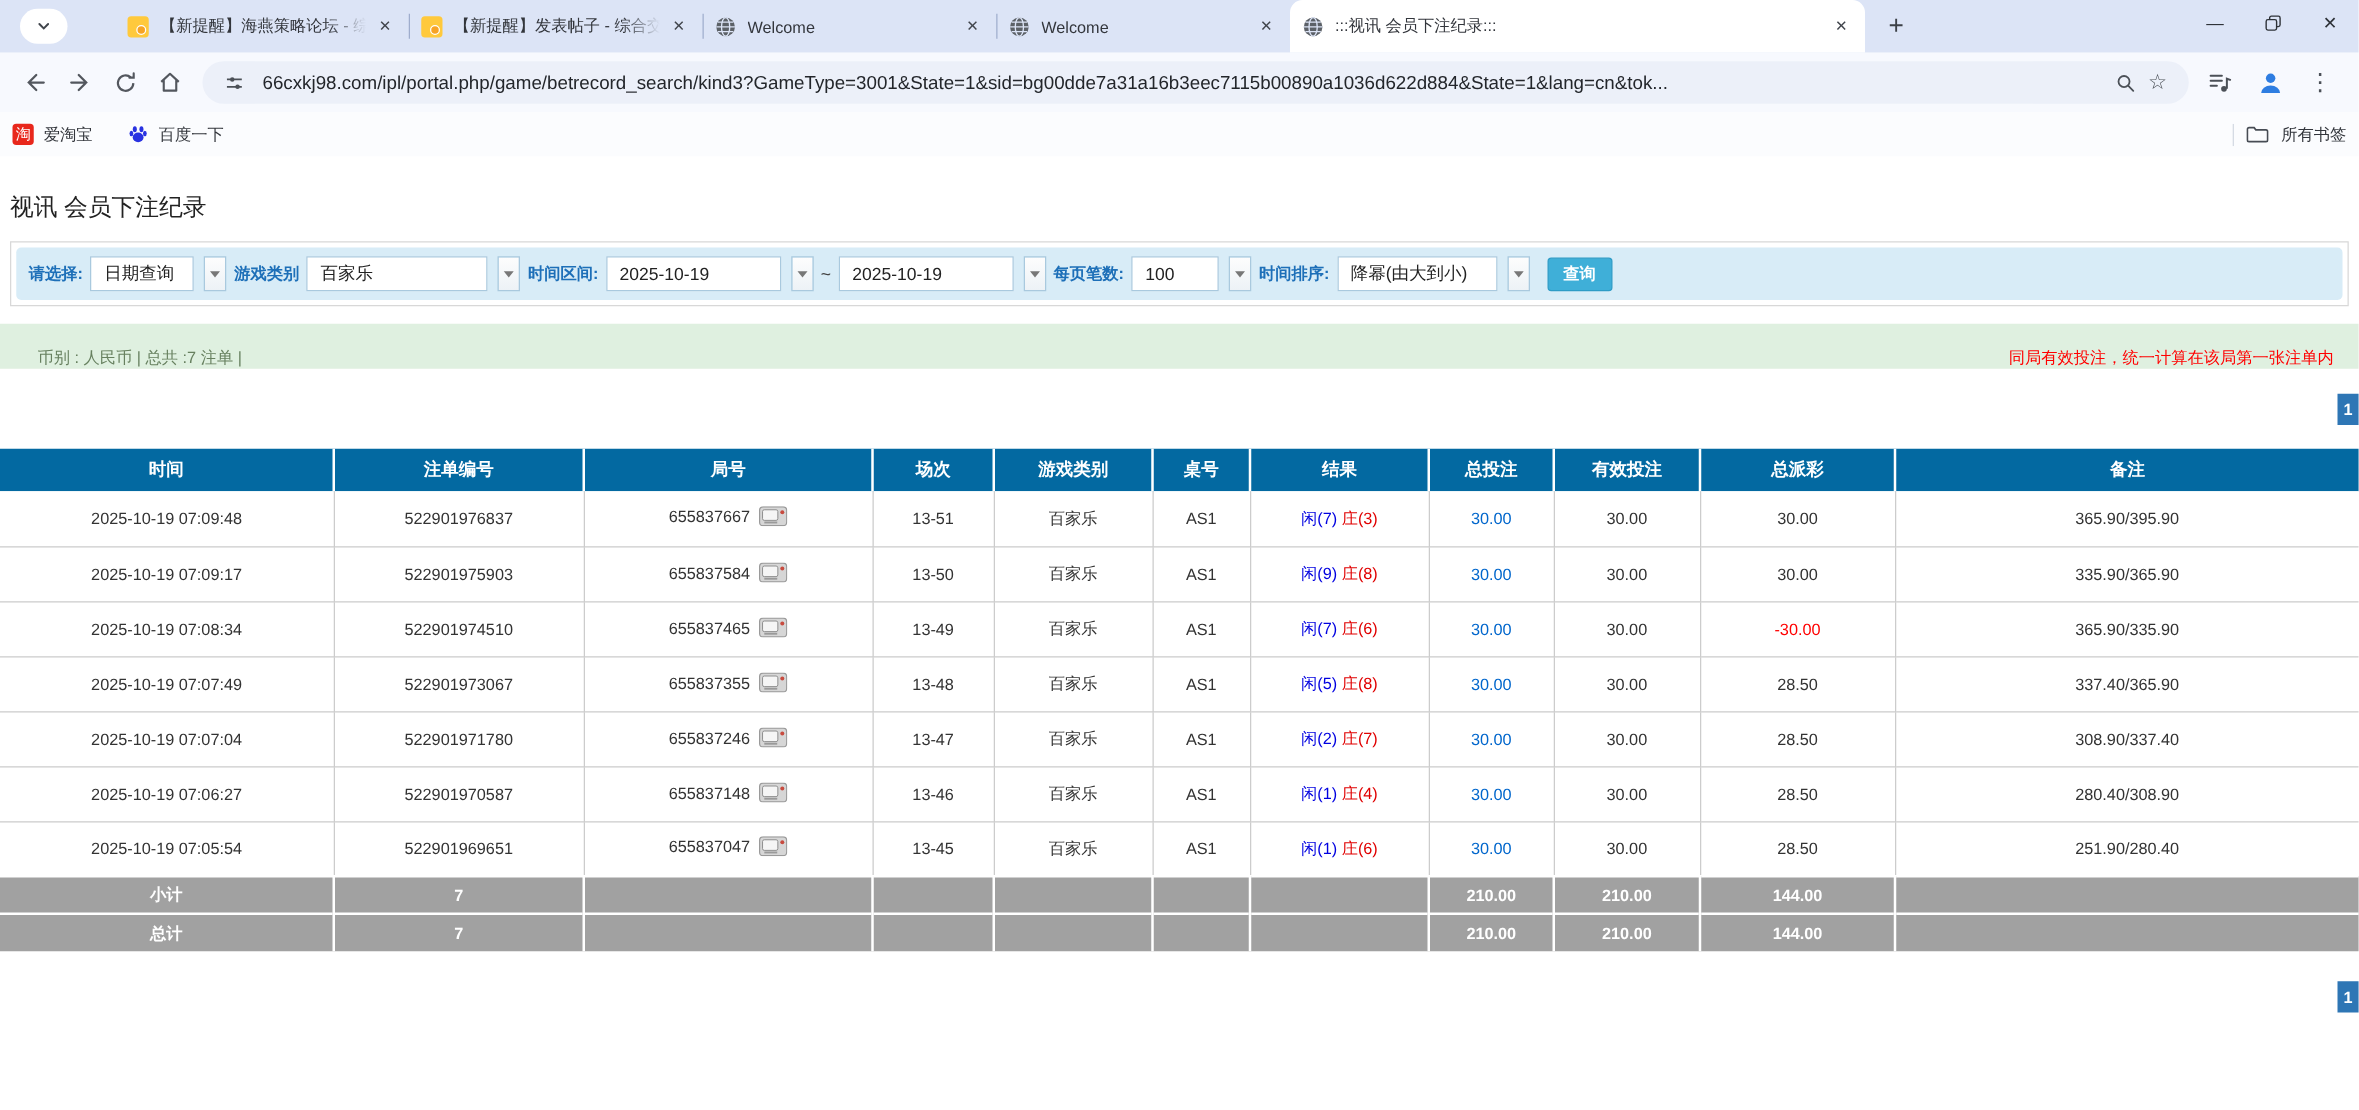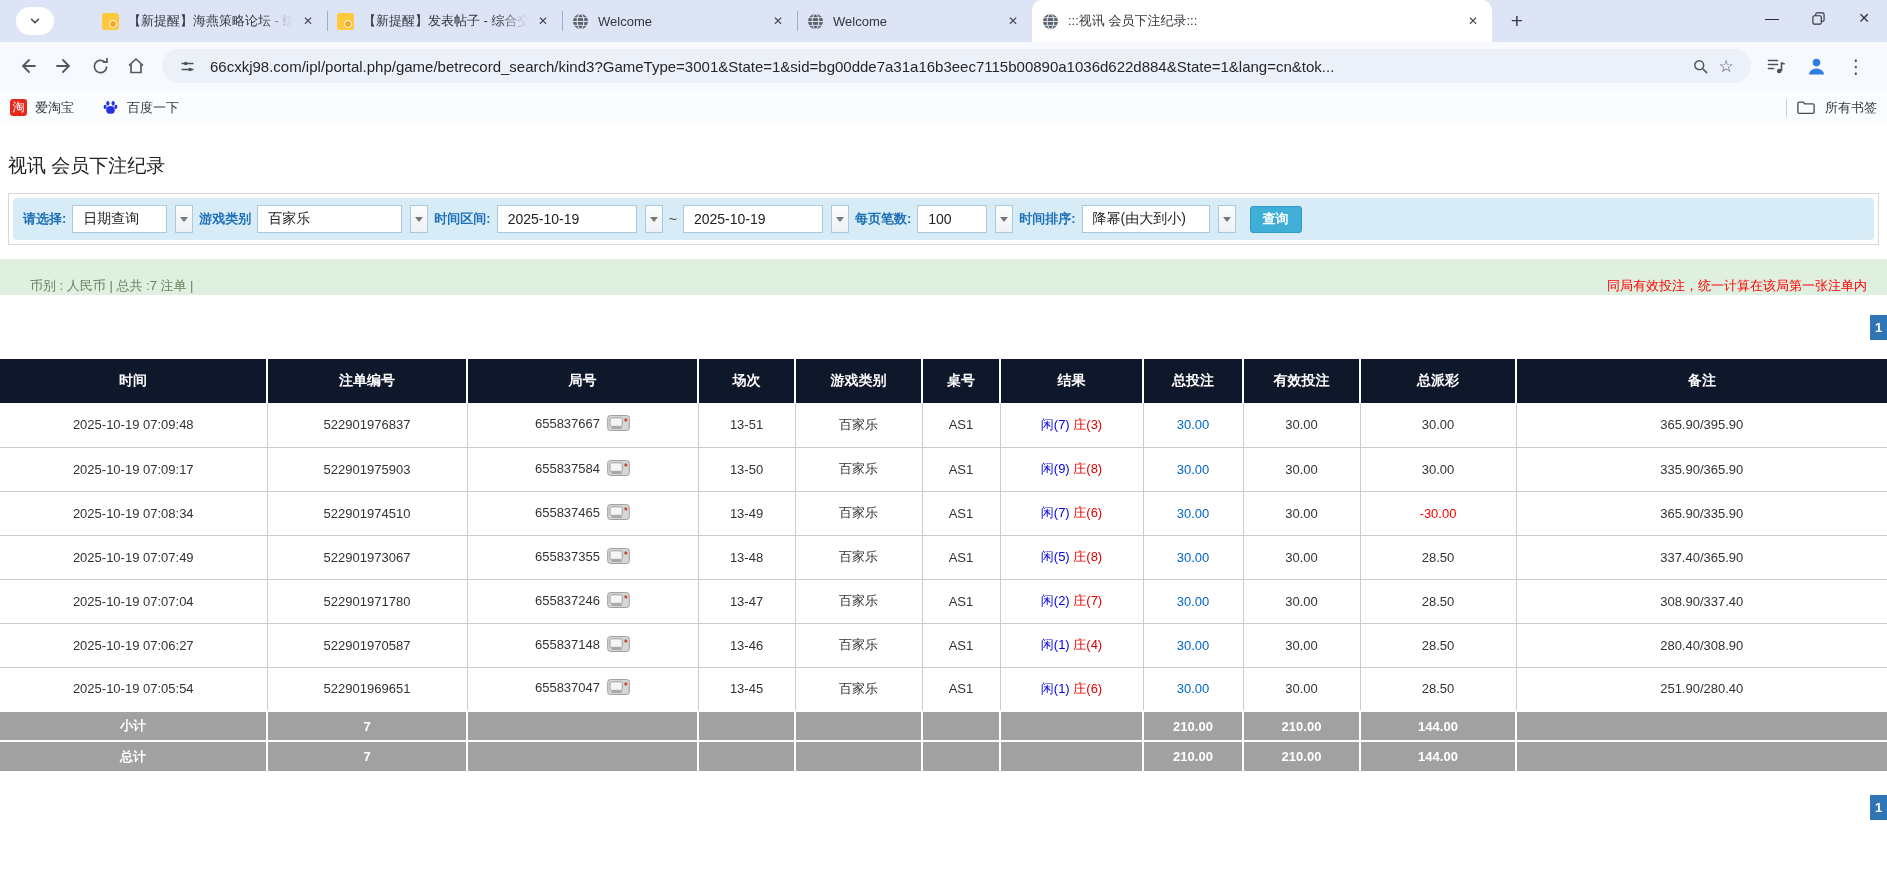--- a/index.html
+++ b/index.html
@@ -58,37 +58,37 @@
   .filterbar { background:#d8ecf7; border-radius:4px; height:42px; display:flex; align-items:center;
     padding:0 10px; gap:6px; }
   .flabel { color:#1d6fb8; font-weight:bold; font-size:13px; white-space:nowrap; }
   .fselect, .finput { height:28px; background:#fff; border:1px solid #a9c9de; display:flex; align-items:center;
     padding:0 10px; font-size:14px; color:#222; }
   input.finput { outline:none; }
   .fdrop { width:18px; height:28px; background:linear-gradient(#fdfdfd,#edf2f6); border:1px solid #a9c9de;
     display:flex; align-items:center; justify-content:center; margin-left:2px; cursor:pointer; }
   .fdrop i { width:0; height:0; border-left:4px solid transparent; border-right:4px solid transparent;
     border-top:5px solid #777; }
-  .w95{width:95px} .w145{width:145px} .w140{width:140px} .w70{width:70px} .w128{width:128px}
+  .w95{width:83px} .w145{width:145px} .w140{width:140px} .w70{width:70px} .w128{width:128px}
   .tilde { font-size:14px; color:#444; }
   .search-btn { height:27px; padding:0 12px; margin-left:8px; background:#3fafd8; border:1px solid #2f9cc6;
     border-radius:3px; color:#fff; font-weight:bold; font-size:13px; cursor:pointer; }
 
   .greenbar { margin-top:14px; background:#dff0e0; height:36px; display:flex; align-items:flex-end;
     justify-content:space-between; padding:0 20px 0 30px; font-size:13px; }
   .green-left { color:#67805f; }
   .green-right { color:#f00; }
 
   .pagrow { height:64px; display:flex; align-items:center; justify-content:flex-end; }
   .pagrow.bottom { height:72px; }
   .pagbox { width:17px; height:25px; background:#2e76b5; color:#fff; font-size:13px; font-weight:bold;
     display:flex; align-items:center; justify-content:center; cursor:pointer; }
 
   table { width:1887px; border-collapse:collapse; table-layout:fixed; }
-  thead th { background:#0f172a; color:#fff; font-size:14px; font-weight:bold; height:44px;
+  thead th { background:#0369a1; color:#fff; font-size:14px; font-weight:bold; height:34px;
     border-right:2px solid #fff; }
   thead th:last-child { border-right:none; }
   tbody td { height:44px; background:#fff; text-align:center; font-size:13px; color:#333;
     border-right:1px solid #ccc; border-bottom:1px solid #ccc; overflow:hidden; }
   tbody td:last-child { border-right:none; }
   .player { color:#0000e0; }
   .banker { color:#e00000; }
   .link { color:#0066cc; cursor:pointer; }
   .neg { color:#f00; }
   .vicon { display:inline-block; vertical-align:middle; margin-left:7px; cursor:pointer; }

